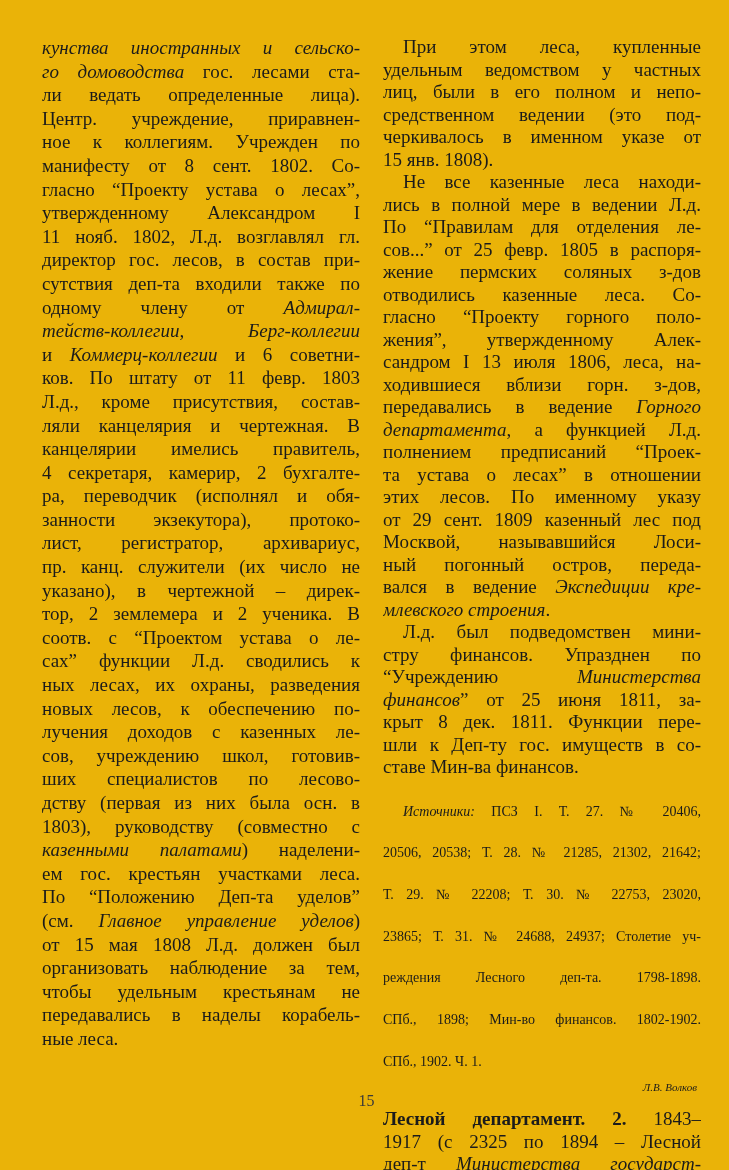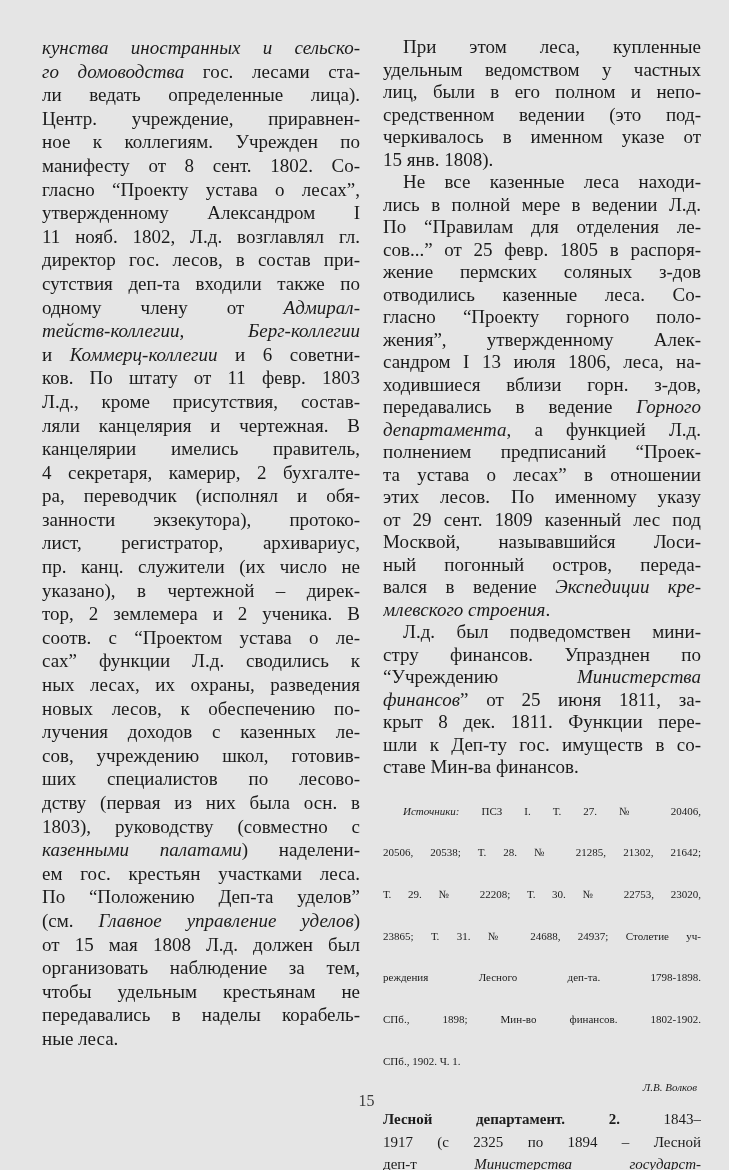--- a/index.html
+++ b/index.html
@@ -1,19 +1,19 @@
 <!DOCTYPE html>
 <html><head>
 <meta charset="utf-8">
 <style>
   html,body { margin:0; padding:0; background:#ffffff; }
   .page {
     position: relative;
     width: 729px; height: 1170px;
-    background: #e5e5e5;
+    background: #eab308;
     font-family: "Liberation Serif", "DejaVu Serif", serif;
     color: #1b1b1b;
     overflow: hidden;
   }
   .col {
     position: absolute;
     top: 36px;
     width: 318px;
   }
   .col-left  { left: 42px; }
@@ -26,32 +26,32 @@
   .j { text-align: justify; text-align-last: justify; }
   .ind { padding-left: 20px; }
   .it { font-style: italic; }
   .bd { font-weight: bold; }
 
   .main-lines .line { font-size: 19px; }
   .col-left  .main-lines .line { line-height: 23.6px; height: 23.6px; }
   .col-right .main-lines .line { line-height: 22.5px; height: 22.5px; }
 
   .sources { margin-top: 6px; }
-  .sources .line { font-size: 11px; line-height: 17.7px; height: 17.7px; margin-top: 24px; }
+  .sources .line { font-size: 14px; line-height: 17.7px; height: 17.7px; margin-top: 24px; }
 
   .author {
     margin-top: 7px;
     font-size: 11px;
     font-style: italic;
     text-align: right;
     padding-right: 4px;
     line-height: 20px;
   }
   .entry2 { margin-top: 11px; }
-  .entry2 .line { font-size: 15px; line-height: 23px; height: 23px; }
+  .entry2 .line { font-size: 19px; line-height: 23px; height: 23px; }
 
   .page-number {
     position: absolute;
     top: 1092px;
     left: 12px; width: 709px;
     text-align: center;
     font-size: 16px;
     color: #3a3a3a;
   }
 </style>

